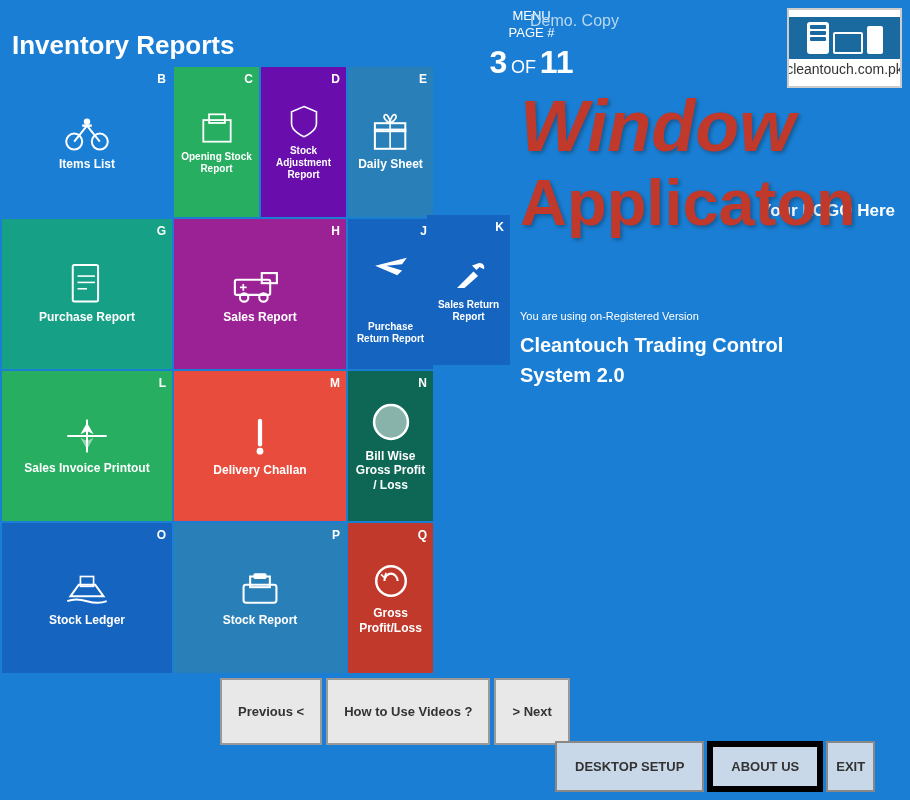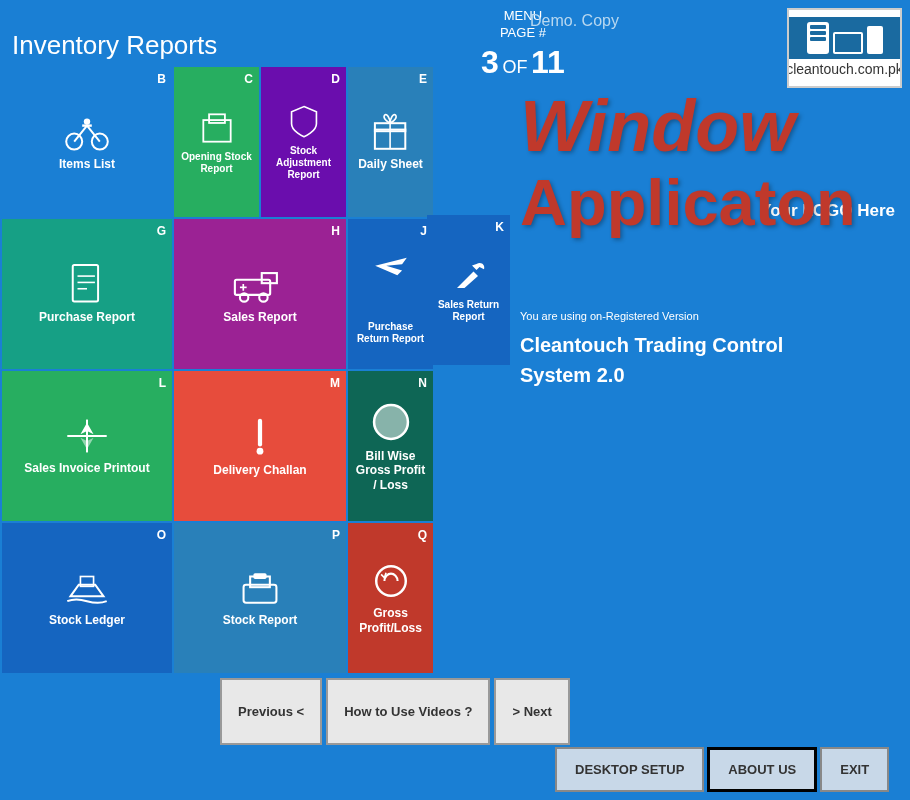--- a/index.html
+++ b/index.html
@@ -16,21 +16,21 @@
     .header {
       background: #1a7fd4;
       padding: 8px 12px;
       display: flex;
       align-items: center;
       justify-content: space-between;
     }
     .header-title {
       color: white;
       font-size: 26px;
-      font-weight: normal;
+      font-weight: bold;
     }
     .menu-page-info {
       text-align: center;
       color: white;
       font-size: 13px;
       line-height: 1.3;
     }
     .menu-page-info .page-num {
       font-size: 32px;
       font-weight: bold;
@@ -101,22 +101,22 @@
 </div>
 
 <div style="position:absolute; bottom:55px; left:220px; display:flex; gap:4px;">
   <button style="background:#e8e8e8; border:2px solid #999; padding:24px 16px; font-size:13px; font-weight:bold; cursor:pointer; color:#333;">Previous &lt;</button>
   <button style="background:#e8e8e8; border:2px solid #999; padding:10px 16px; font-size:13px; font-weight:bold; cursor:pointer; color:#333;">How to Use Videos ?</button>
   <button style="background:#e8e8e8; border:2px solid #999; padding:10px 16px; font-size:13px; font-weight:bold; cursor:pointer; color:#333;">&gt; Next</button>
 </div>
 
 <div style="position:absolute; bottom:8px; left:555px; display:flex; gap:3px;">
   <button style="background:#c8d8e8; border:2px solid #888; padding:12px 18px; font-size:13px; font-weight:bold; cursor:pointer; color:#333;">DESKTOP SETUP</button>
-  <button style="background:#c8d8e8; border:3px solid #000000; padding:12px 18px; font-size:13px; font-weight:bold; cursor:pointer; color:#333;">ABOUT US</button>
-  <button style="background:#c8d8e8; border:2px solid #888; padding:12px 18px; font-size:13px; font-weight:bold; cursor:pointer; color:#333;">EXIT</button>
+  <button style="background:#c8d8e8; border:6px solid #000000; padding:12px 18px; font-size:13px; font-weight:bold; cursor:pointer; color:#333;">ABOUT US</button>
+  <button style="background:#c8d8e8; border:2px solid #888; padding:12px 8px; font-size:13px; font-weight:bold; cursor:pointer; color:#333;">EXIT</button>
 </div>
 
 <style>
   
   
 </style>
 
 <style>
   .main-grid {
     position: absolute;

